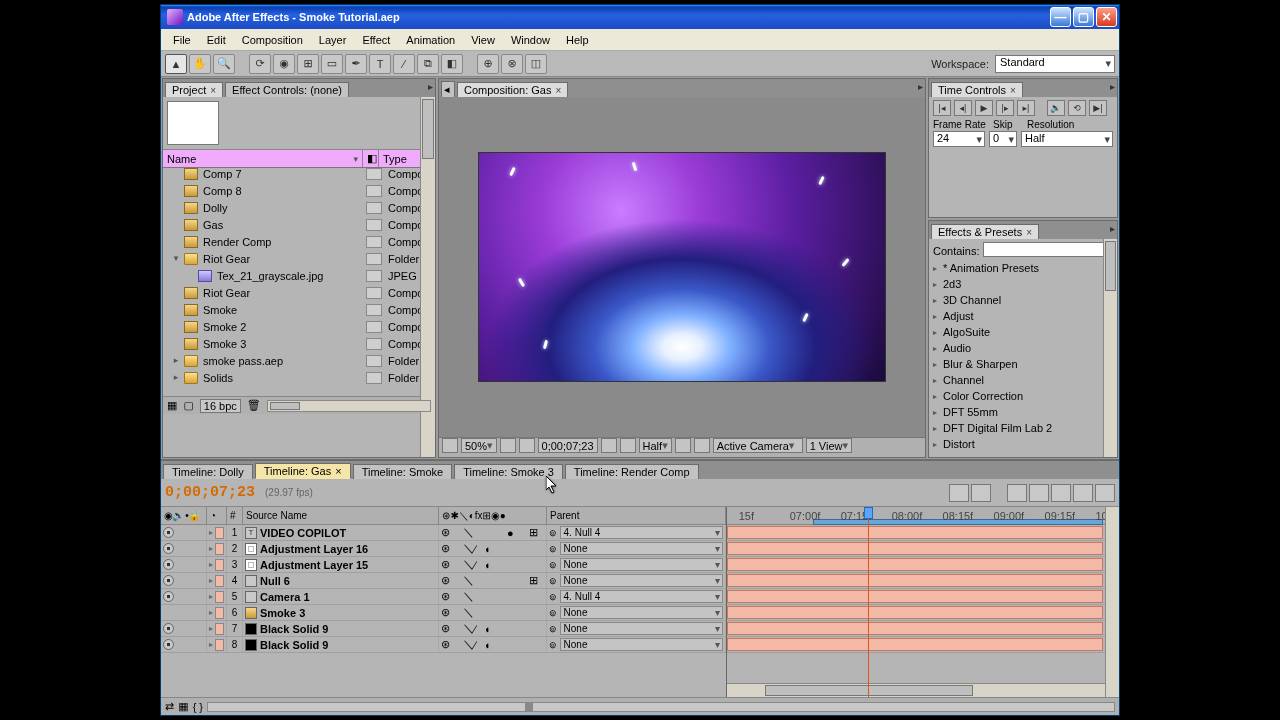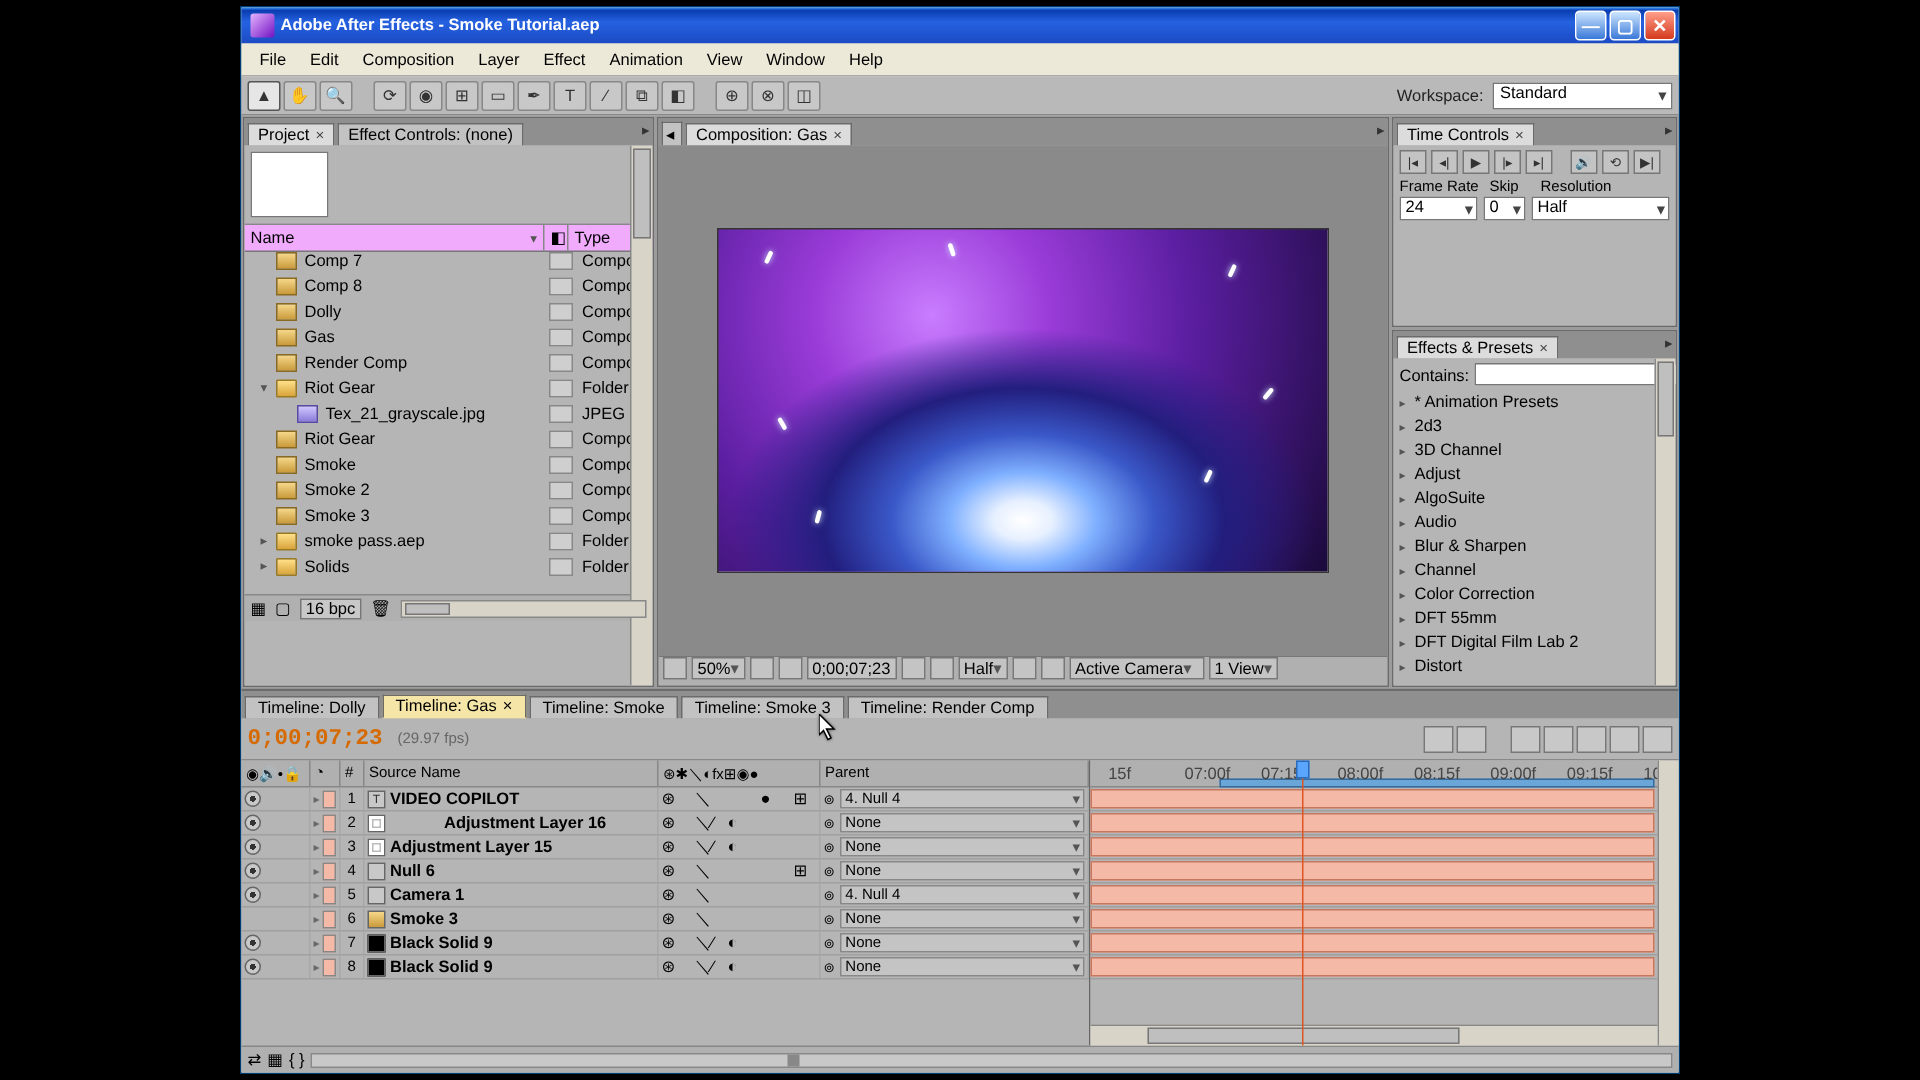--- a/index.html
+++ b/index.html
@@ -563,21 +563,21 @@
             </div>
             <div class="tl-row">
     <div class="tl-cell" style="width:46px;">
                 <span class="eye"></span>
               </div>
     <div class="tl-cell" style="width:20px; gap:2px;">
                 <span style="font-size:8px;color:#666;">▸</span>
                 <span class="swatch" style="background:#f5b9a8;"></span>
               </div>
     <div class="tl-cell" style="width:16px; justify-content:center;">2</div>
-    <div class="tl-cell" style="width:196px;gap:36px;">
+    <div class="tl-cell" style="width:196px;">
                 <span class="layer-icon adj"></span>
                 <b>Adjustment Layer 16</b>
               </div>
     <div class="tl-cell sw-cells" style="width:108px; gap:0;">
       <span class="mini">⊛</span>
                 <span class="mini"> </span>
                 <span class="mini">＼</span>
       <span class="mini">∕</span>
       <span class="mini">◐</span>
       <span class="mini"> </span>

